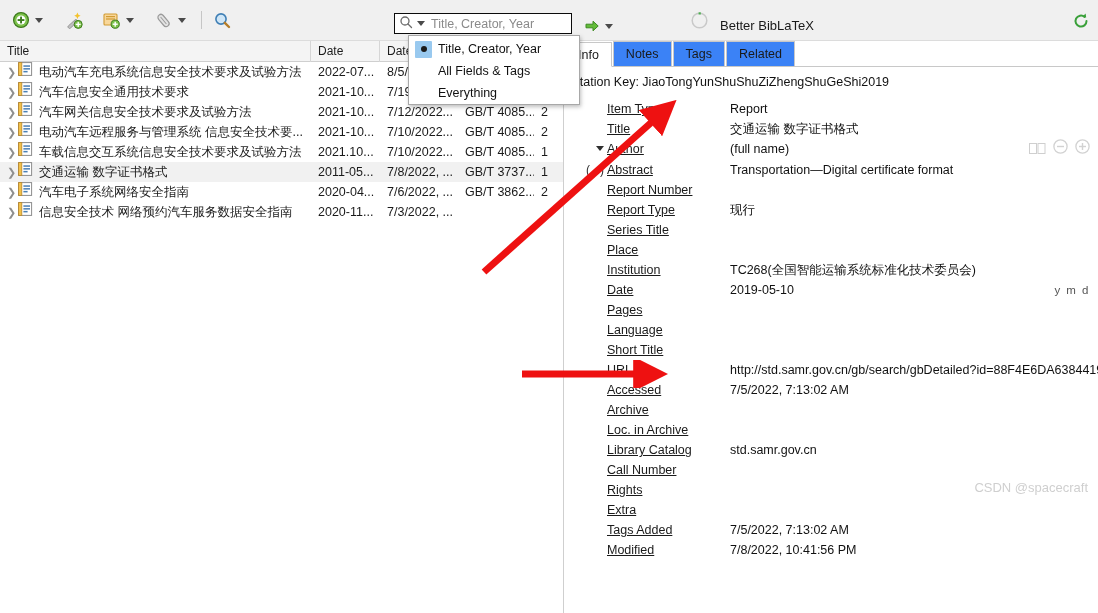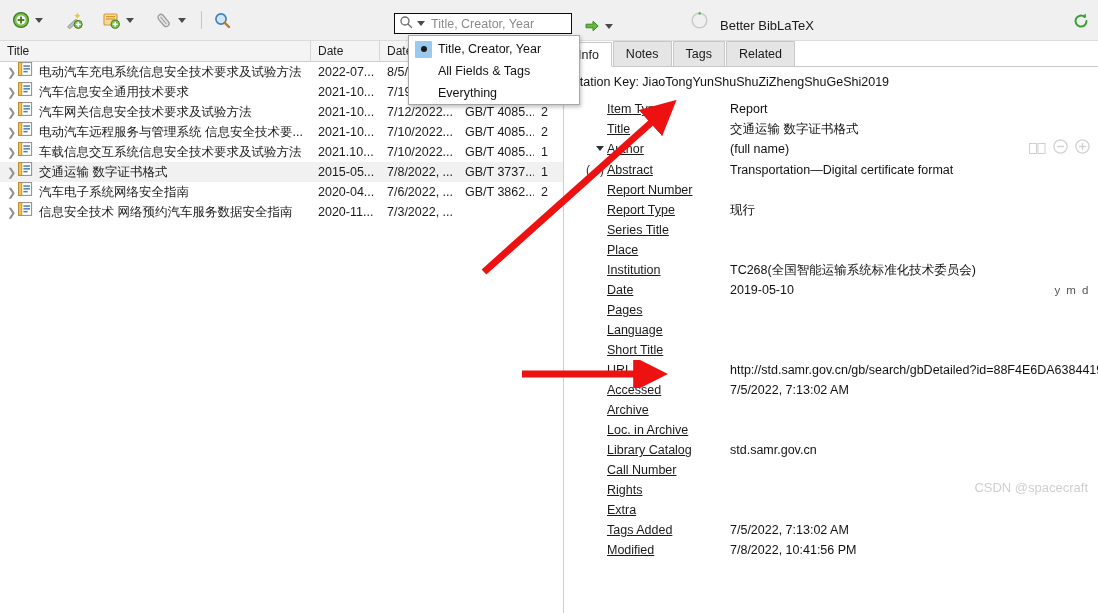--- a/index.html
+++ b/index.html
@@ -134,21 +134,21 @@
     display: flex; align-items: flex-end;
     padding-left: 0px;
     background: #ffffff;
   }
   .tab {
     height: 25px; line-height: 25px;
     padding: 0 12px;
     font-size: 12.5px; color: #1a1a1a;
     border: 1px solid #c8c8c8;
     border-bottom: none;
-    background: #e5e5e5;
+    background: #3b82f6;
     margin-right: 1px;
   }
   .tab.active { background: #ffffff; border-bottom: 1px solid #ffffff; margin-bottom: -1px; }
 
   #citation-key {
     padding: 8px 0 0 3px; font-size: 12.5px; color: #111;
   }
 
   #fields { position: relative; margin-top: 10px; }
   .field-row {
@@ -397,21 +397,21 @@
             <span class="twisty">❯</span>
             <span class="doc-icon"><svg width="15" height="14" viewBox="0 0 15 14">
                 <rect x="0.6" y="0.6" width="13" height="12.8" fill="#ffffff" stroke="#8c8c8c" stroke-width="1"></rect>
                 <rect x="0.6" y="0.6" width="3.2" height="12.8" fill="#f2c14a" stroke="#b8862a" stroke-width="0.8"></rect>
                 <rect x="5.4" y="3.3" width="6.6" height="1.5" fill="#4a7fb5"></rect>
                 <rect x="5.4" y="6.1" width="6.6" height="1.5" fill="#4a7fb5"></rect>
                 <rect x="5.4" y="8.9" width="4.2" height="1.5" fill="#4a7fb5"></rect>
               </svg></span>
             <span class="title-text">交通运输 数字证书格式</span>
           </div>
-          <div class="cell pad col-date">2015-05...</div>
+          <div class="cell pad col-date">2011-05...</div>
           <div class="cell pad col-added">7/8/2022, ...</div>
           <div class="cell pad col-pub">GB/T 3737...</div>
           <div class="cell pad col-n">1</div>
         </div>
         <div class="item-row">
           <div class="cell title-cell col-title">
             <span class="twisty">❯</span>
             <span class="doc-icon"><svg width="15" height="14" viewBox="0 0 15 14">
                 <rect x="0.6" y="0.6" width="13" height="12.8" fill="#ffffff" stroke="#8c8c8c" stroke-width="1"></rect>
                 <rect x="0.6" y="0.6" width="3.2" height="12.8" fill="#f2c14a" stroke="#b8862a" stroke-width="0.8"></rect>

